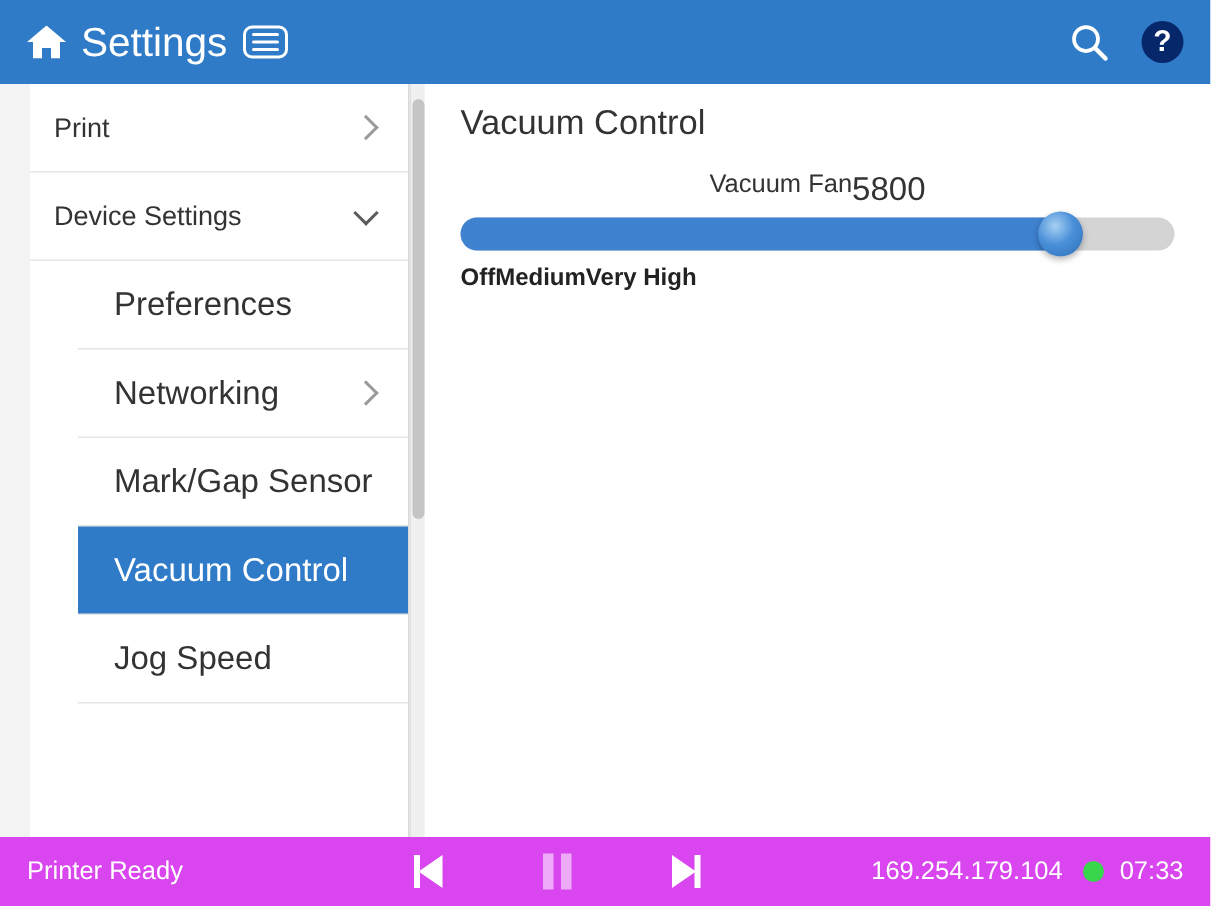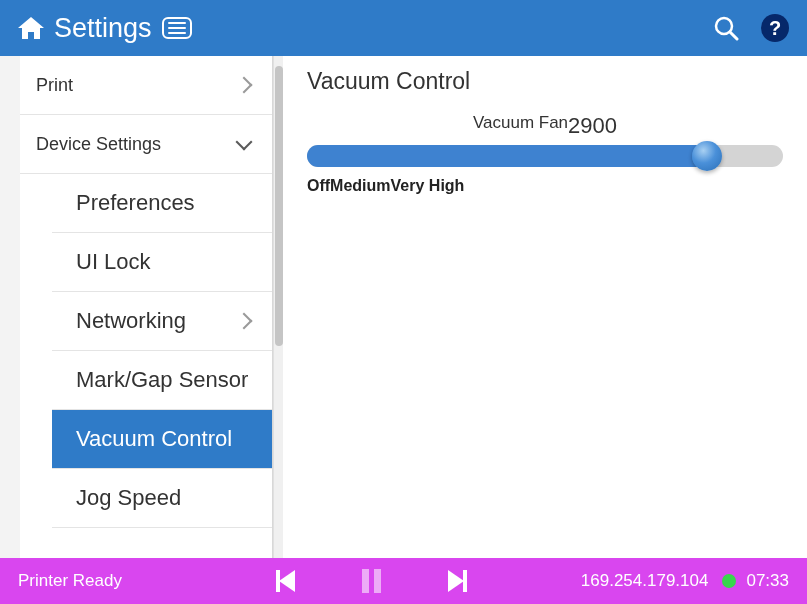--- a/index.html
+++ b/index.html
@@ -84,23 +84,20 @@
         <span class="chevron-right"></span>
       </div>
       <div class="nav-item">
         <span class="label">Device Settings</span>
         <span class="chevron-down"></span>
       </div>
       <div class="nav-item sub">
         <span class="label">Preferences</span>
       </div>
       <div class="nav-item sub">
-        <span class="label">UI Lock</span>
-      </div>
-      <div class="nav-item sub">
         <span class="label">Networking</span>
         <span class="chevron-right"></span>
       </div>
       <div class="nav-item sub">
         <span class="label">Mark/Gap Sensor</span>
       </div>
       <div class="nav-item sub active">
         <span class="label">Vacuum Control</span>
       </div>
       <div class="nav-item sub">
@@ -110,21 +107,21 @@
   </div>
 
   <div class="scrollbar-track">
     <div class="scrollbar-thumb"></div>
   </div>
 
   <div class="content">
     <div class="content-title">Vacuum Control</div>
     <div class="slider-row-head">
       <span>Vacuum Fan</span>
-      <span class="val">2900</span>
+      <span class="val">5800</span>
     </div>
     <div class="slider-track">
       <div class="slider-fill"></div>
       <div class="slider-head"></div>
     </div>
     <div class="slider-labels">
       <span>Off</span>
       <span>Medium</span>
       <span>Very High</span>
     </div>

